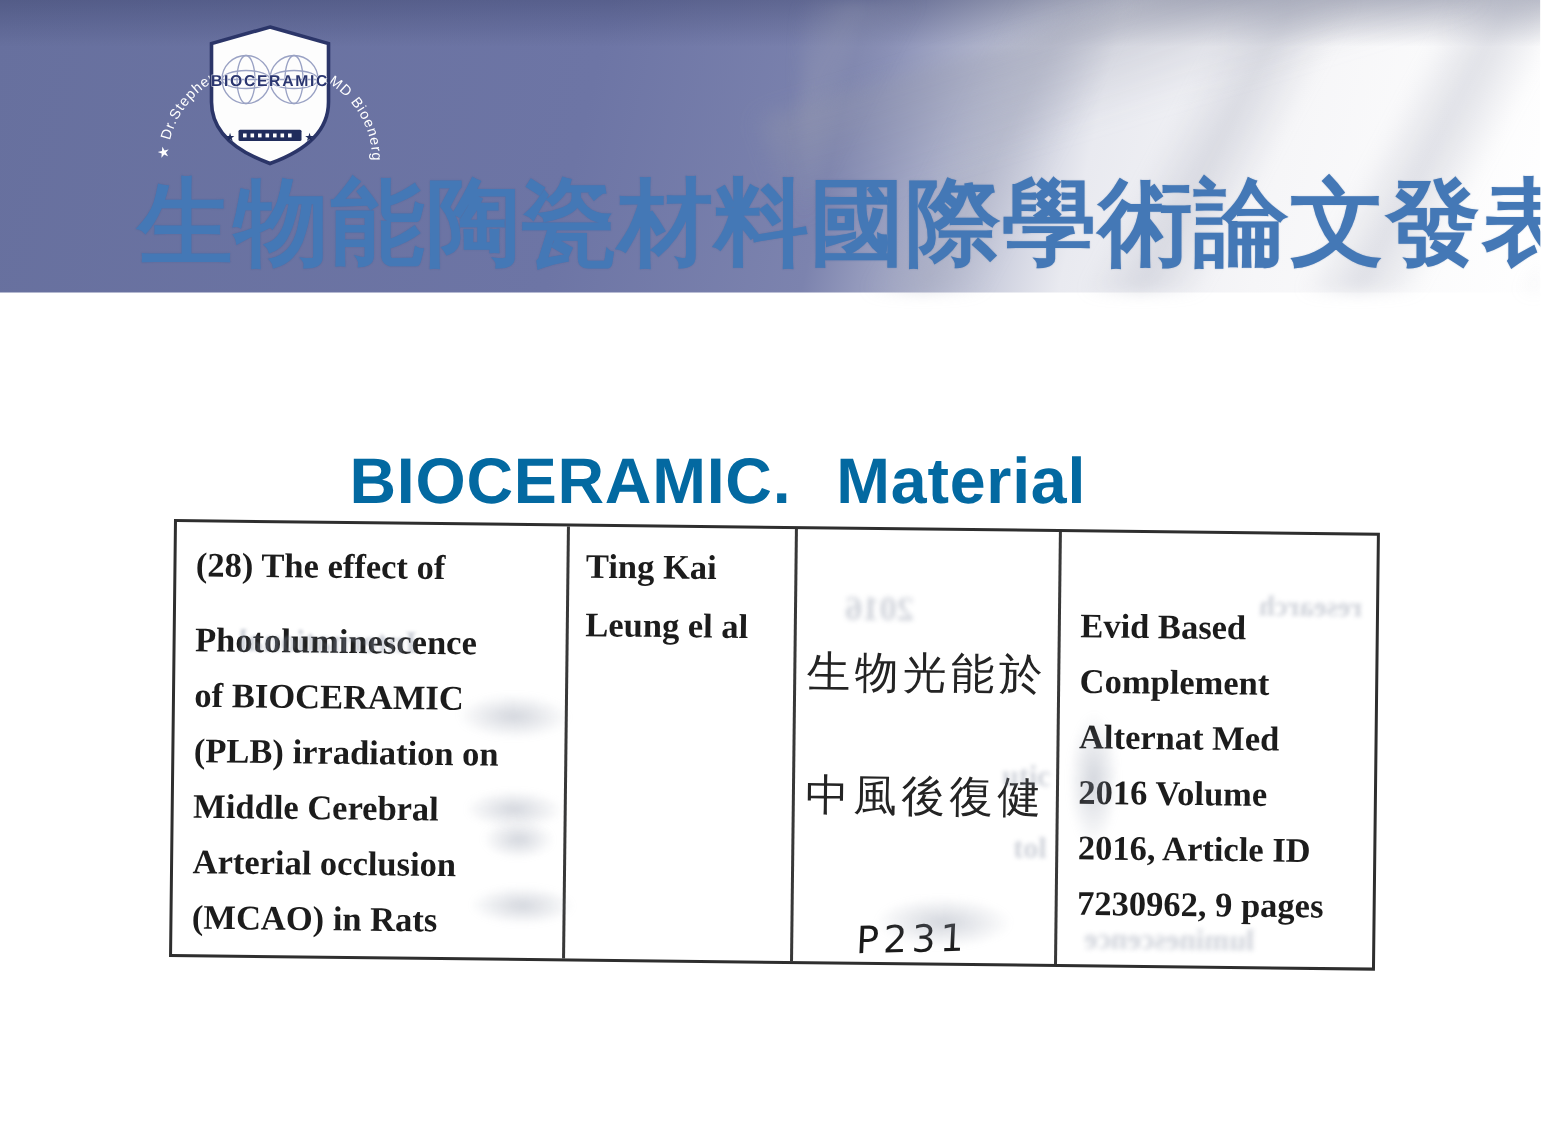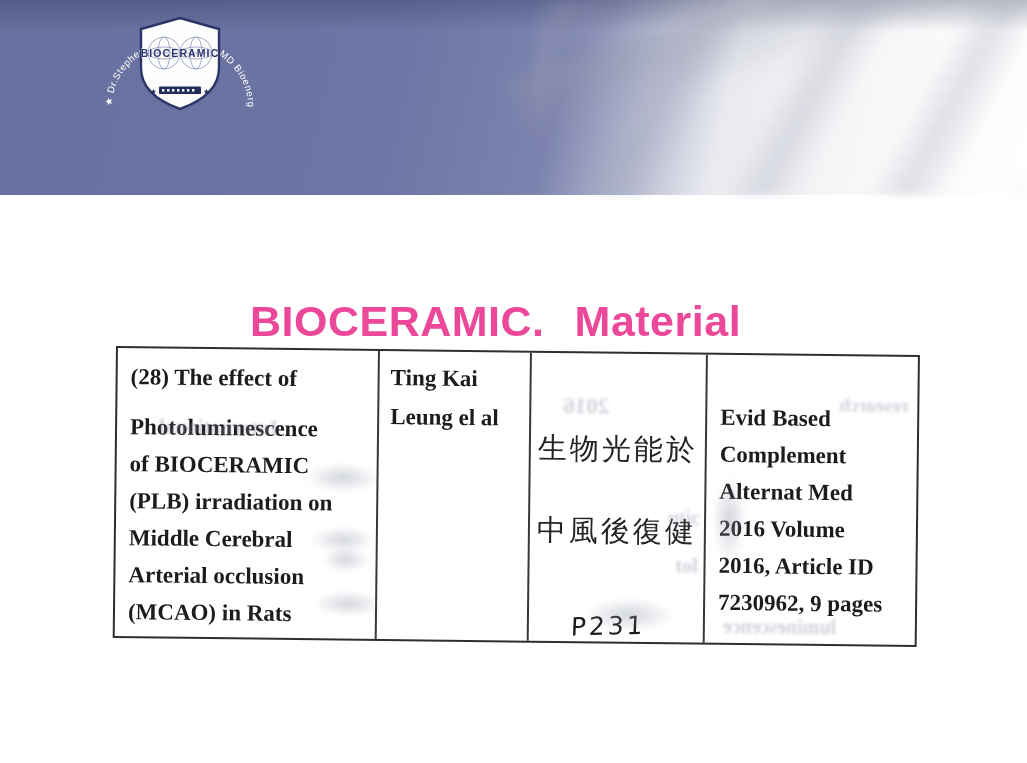--- a/index.html
+++ b/index.html
@@ -34,23 +34,23 @@
   .banner-title{
     position:absolute;left:92px;top:114px;width:920px;
     font-family:"DejaVu Sans",sans-serif;
     font-size:63px;font-weight:700;line-height:70px;
     color:#4478b6;letter-spacing:1px;white-space:nowrap;
     text-shadow:0 0 1px rgba(40,80,140,.35);
   }
 
   
   .section-heading{
-    position:absolute;left:250px;top:297px;
+    position:absolute;left:233px;top:297px;
     font-family:"Liberation Sans",sans-serif;
-    font-size:43px;font-weight:600;color:#ec4899;letter-spacing:.5px;
+    font-size:43px;font-weight:600;color:#0369a1;letter-spacing:.5px;
     white-space:nowrap;
   }
   .section-heading .gap{display:inline-block;width:30px;}
 
   
   .scan-table{
     position:absolute;left:116px;top:346px;width:800px;height:288px;
     background:#fff;border:2.5px solid #2e2e2e;
     transform:rotate(.65deg);transform-origin:top left;
     display:flex;
@@ -128,20 +128,21 @@
         <rect x="83" y="87" width="2.4" height="2.6" fill="#ffffff"></rect>
         <rect x="88" y="87" width="2.4" height="2.6" fill="#ffffff"></rect>
         <rect x="93" y="87" width="2.4" height="2.6" fill="#ffffff"></rect>
         <rect x="98" y="87" width="2.4" height="2.6" fill="#ffffff"></rect>
         <rect x="103" y="87" width="2.4" height="2.6" fill="#ffffff"></rect>
         <rect x="108" y="87" width="2.4" height="2.6" fill="#ffffff"></rect>
         <text x="119" y="92" font-size="7.5" fill="#202c5c">★</text>
       </g>
     </svg>
 
+    <div class="banner-title">生物能陶瓷材料國際學術論文發表</div>
   </div>
 
   <div class="section-heading"><span>BIOCERAMIC.</span><span class="gap"></span><span>Material</span></div>
 
   <div class="scan-table">
 
     <div class="cell c1">
       <div class="title-line">(28) The effect of</div>
       <div class="body-lines pre">Photoluminescence
 of BIOCERAMIC

